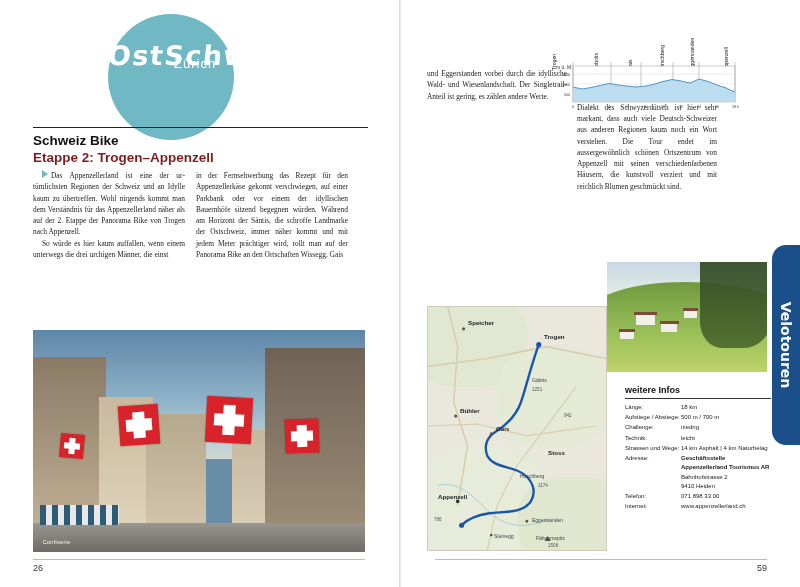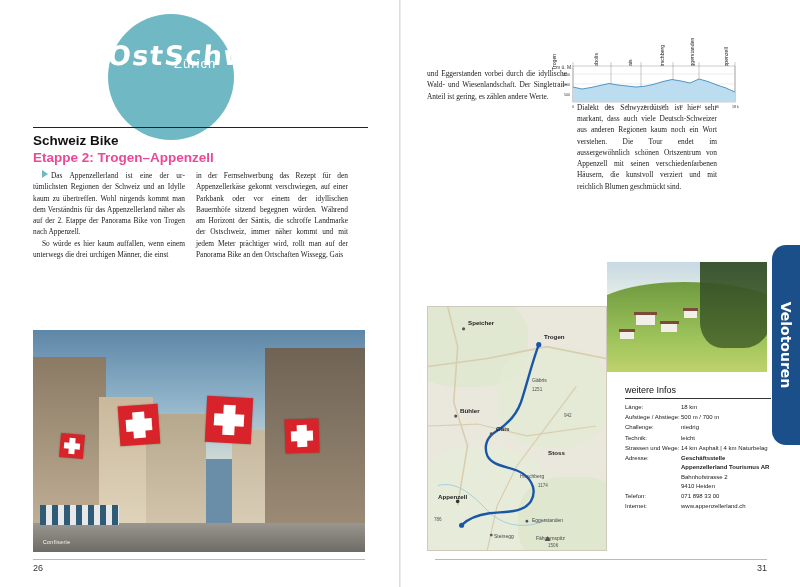--- a/index.html
+++ b/index.html
@@ -58,21 +58,21 @@
   }
 
   
   .head-wrap {
     position: absolute; left: 33px; top: 127px; width: 330px;
   }
   .head-rule {
     width: 335px; height: 1px; background: #222; margin-bottom: 5px;
   }
   .head1 { font-size: 13.5px; font-weight: bold; color: #111; line-height: 1.25; }
-  .head2 { font-size: 13.5px; font-weight: bold; color: #ec4899; line-height: 1.25; }
+  .head2 { font-size: 13.5px; font-weight: bold; color: #7f1d1d; line-height: 1.25; }
 
   
   .col {
     position: absolute;
     font-size: 7.4px;
     line-height: 1.52;
     color: #1b1b1b;
     text-align: justify;
     font-family: "Liberation Serif", serif;
   }
@@ -261,21 +261,21 @@
     color: #fff; font-size: 14px; font-weight: bold;
     white-space: nowrap;
     font-family: "DejaVu Sans", sans-serif;
   }
 
   
   .infobox {
     position: absolute; left: 625px; top: 385px; width: 146px;
   }
   .info-title {
-    font-size: 9px; font-weight: normal; color: #111; margin-bottom: 3px;
+    font-size: 9px; font-weight: bold; color: #111; margin-bottom: 3px;
   }
   .info-rule { width: 146px; height: 1px; background: #333; margin-bottom: 4px; }
   .info-row { display: flex; font-size: 6px; line-height: 1.45; margin-bottom: 1.5px; }
   .info-k { width: 56px; flex: 0 0 56px; color: #222; }
   .info-v { flex: 1; color: #222; }
 </style>
 </head>
 <body>
 
 <div class="page">
@@ -485,15 +485,15 @@
       <div class="info-k">Telefon:</div>
       <div class="info-v">071 898 33 00</div>
     </div>
     <div class="info-row">
       <div class="info-k">Internet:</div>
       <div class="info-v">www.appenzellerland.ch</div>
     </div>
   </div>
 
   <div class="pgrule-r"></div>
-  <div class="pgnum pgnum-r">31</div>
+  <div class="pgnum pgnum-r">59</div>
 
 </div>
 
 </body></html>

